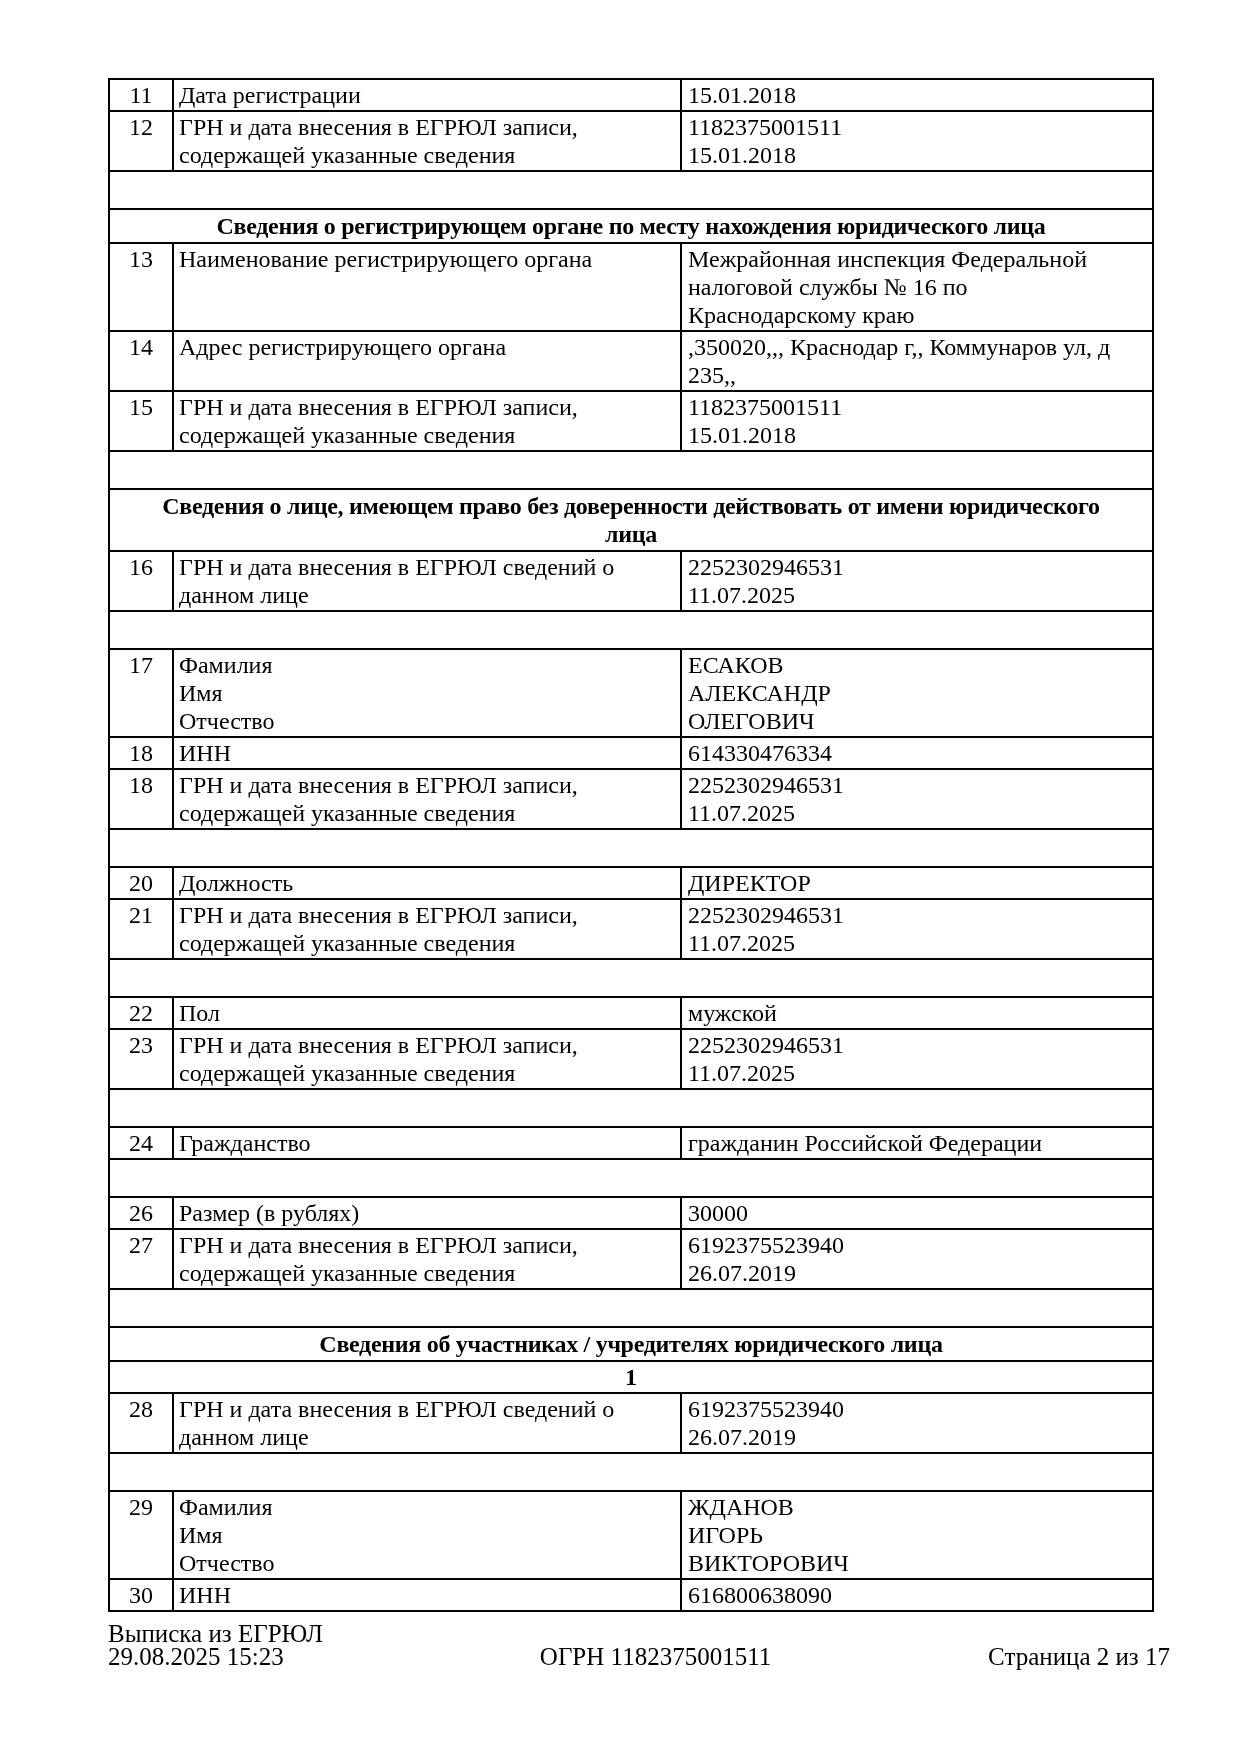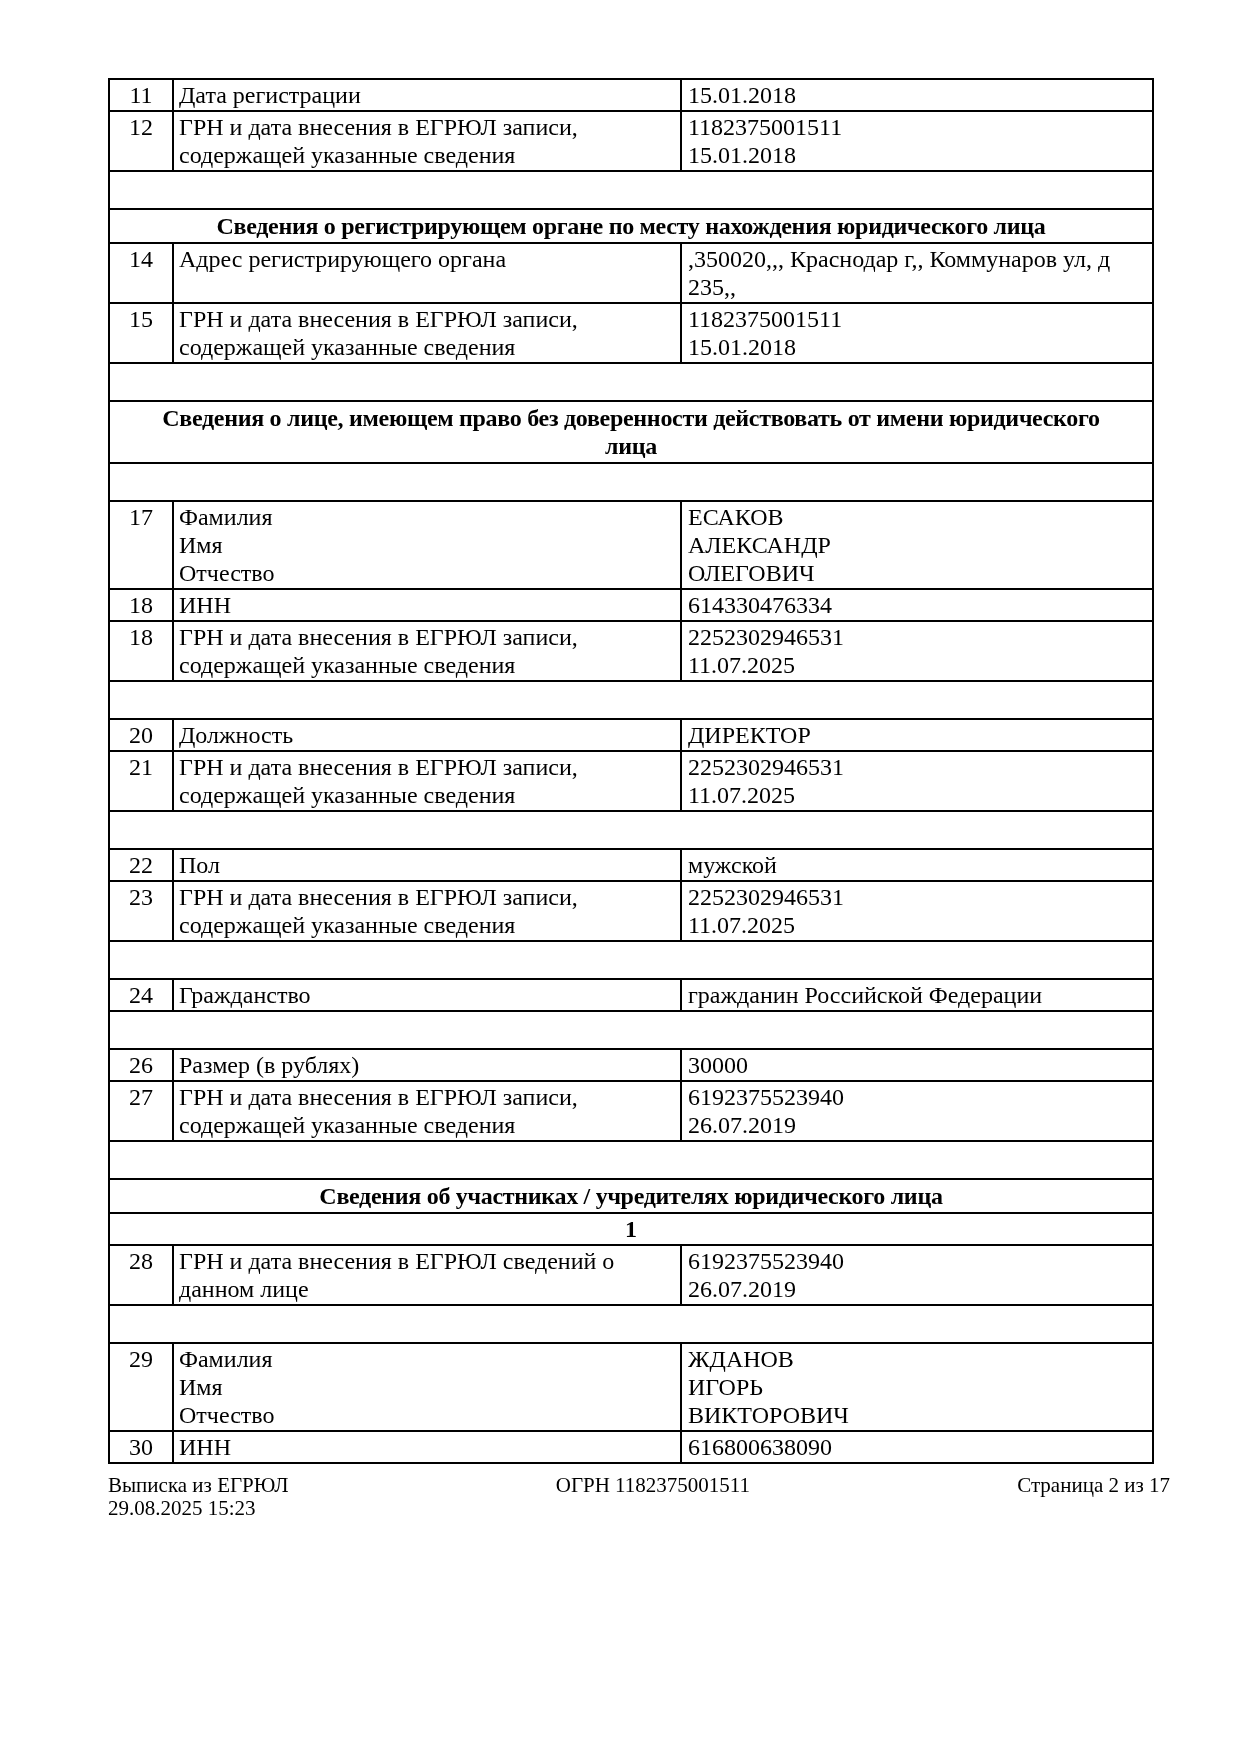--- a/index.html
+++ b/index.html
@@ -45,22 +45,22 @@
     font-weight: bold;
     text-align: center;
     padding: 1px 2px;
   }
 
   .footer {
     width: 1062px;
     margin-top: 10px;
     display: flex;
     justify-content: space-between;
-    align-items: flex-start;
-    font-size: 21px;
+    align-items: flex-end;
+    font-size: 25px;
     line-height: 23px;
   }
   .f-left  { text-align: left; }
   .f-center{ text-align: center; }
   .f-right { text-align: right; }
 </style>
 </head>
 <body>
 
 <div class="page">
@@ -84,38 +84,52 @@
           <td class="value">1182375001511
 15.01.2018</td>
         </tr>
         <tr>
           <td colspan="3" class="spacer"></td>
         </tr>
         <tr>
           <td colspan="3" class="section">Сведения о регистрирующем органе по месту нахождения юридического лица</td>
         </tr>
         <tr>
+          <td class="num">13</td>
+          <td class="label">Наименование регистрирующего органа</td>
+          <td class="value">Межрайонная инспекция Федеральной
+налоговой службы № 16 по
+Краснодарскому краю</td>
+        </tr>
+        <tr>
           <td class="num">14</td>
           <td class="label">Адрес регистрирующего органа</td>
           <td class="value">,350020,,, Краснодар г,, Коммунаров ул, д
 235,,</td>
         </tr>
         <tr>
           <td class="num">15</td>
           <td class="label">ГРН и дата внесения в ЕГРЮЛ записи,
 содержащей указанные сведения</td>
           <td class="value">1182375001511
 15.01.2018</td>
         </tr>
         <tr>
           <td colspan="3" class="spacer"></td>
         </tr>
         <tr>
           <td colspan="3" class="section">Сведения о лице, имеющем право без доверенности действовать от имени юридического
 лица</td>
+        </tr>
+        <tr>
+          <td class="num">16</td>
+          <td class="label">ГРН и дата внесения в ЕГРЮЛ сведений о
+данном лице</td>
+          <td class="value">2252302946531
+11.07.2025</td>
         </tr>
         <tr>
           <td colspan="3" class="spacer"></td>
         </tr>
         <tr>
           <td class="num">17</td>
           <td class="label">Фамилия
 Имя
 Отчество</td>
           <td class="value">ЕСАКОВ

